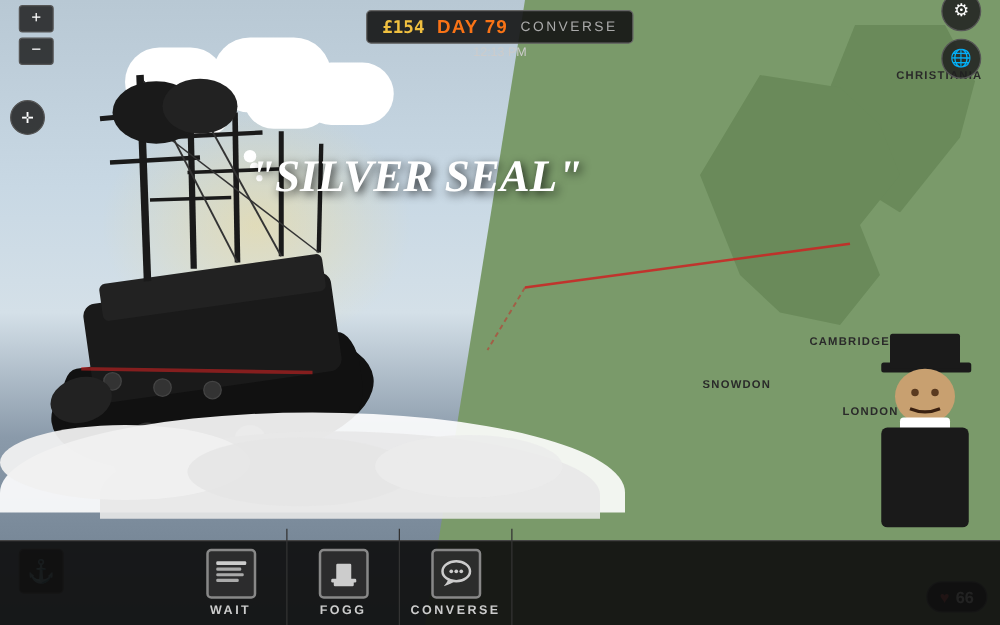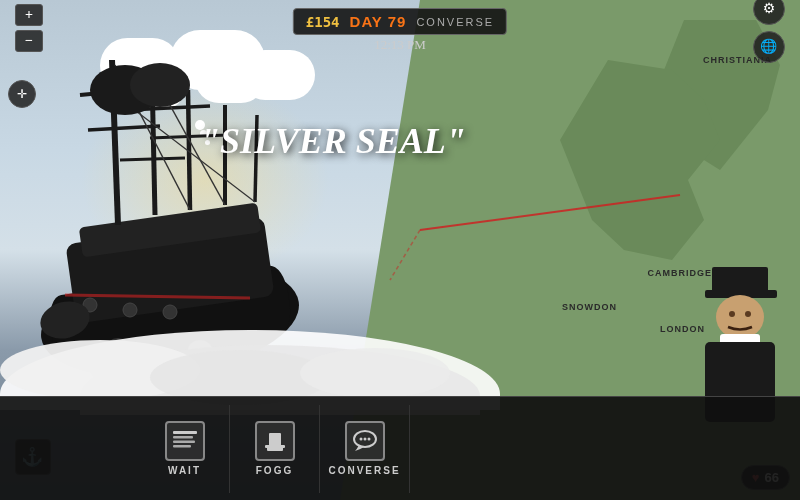--- a/index.html
+++ b/index.html
@@ -195,22 +195,22 @@
 
     #weekday-display {
       color: #aaa;
       font-size: 11px;
       font-family: 'Arial', sans-serif;
       letter-spacing: 2px;
     }
 
     #time-display {
       color: #ccc;
-      font-size: 13px;
-      font-family: Liberation Serif, serif;
+      font-size: 10px;
+      font-family: Liberation Sans, sans-serif;
       text-align: center;
       margin-top: 2px;
     }
 
     #right-controls {
       display: flex;
       flex-direction: column;
       gap: 6px;
       align-items: flex-end;
     }
@@ -226,21 +226,21 @@
       justify-content: center;
       color: white;
       font-size: 14px;
       cursor: pointer;
     }
 
     
     #bottom-bar {
       position: absolute;
       bottom: 0; left: 0; right: 0;
-      height: 104px;
+      height: 68px;
       background: rgba(15,15,15,0.92);
       border-top: 1px solid #444;
       display: flex;
       align-items: center;
       justify-content: center;
       gap: 0;
       padding: 0 250px 0 0;
     }
 
     .action-btn {
@@ -370,24 +370,24 @@
   <div id="map-area">
     <div id="map-norway"></div>
     <div id="map-britain"></div>
   </div>
 
   <svg id="route-line" xmlns="http://www.w3.org/2000/svg">
     <line x1="420" y1="230" x2="680" y2="195" stroke="#cc2222" stroke-width="2" stroke-opacity="0.85"></line>
     <line x1="420" y1="230" x2="390" y2="280" stroke="#cc2222" stroke-width="1.5" stroke-opacity="0.5" stroke-dasharray="4,3"></line>
   </svg>
 
-  <span class="map-label" style="top:55px; right:28px;margin-left:30px;">CHRISTIANIA</span>
+  <span class="map-label" style="top:55px; right:14px;margin-left:30px;">CHRISTIANIA</span>
   <span class="map-label" style="top:268px; right:88px;text-align:right;">CAMBRIDGE</span>
   <span class="map-label" style="top:302px; right:183px;">SNOWDON</span>
-  <span class="map-label" style="top:324px; right:95px;">LONDON</span>
+  <span class="map-label" style="top:324px; right:81px;">LONDON</span>
 
   <div id="ship-glow"></div>
 
   <div id="cloud1" class="speech-cloud"></div>
   <div id="cloud2" class="speech-cloud"></div>
   <div id="cloud3" class="speech-cloud"></div>
   <div id="cloud4" class="speech-cloud"></div>
   <div id="cloud5" class="speech-cloud"></div>
 
   <div class="cloud-dot" style="width:10px;height:10px;top:120px;left:195px;"></div>

